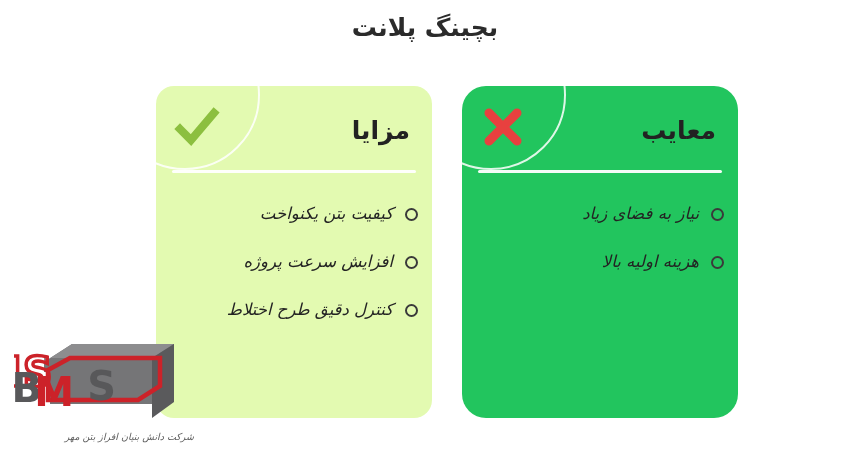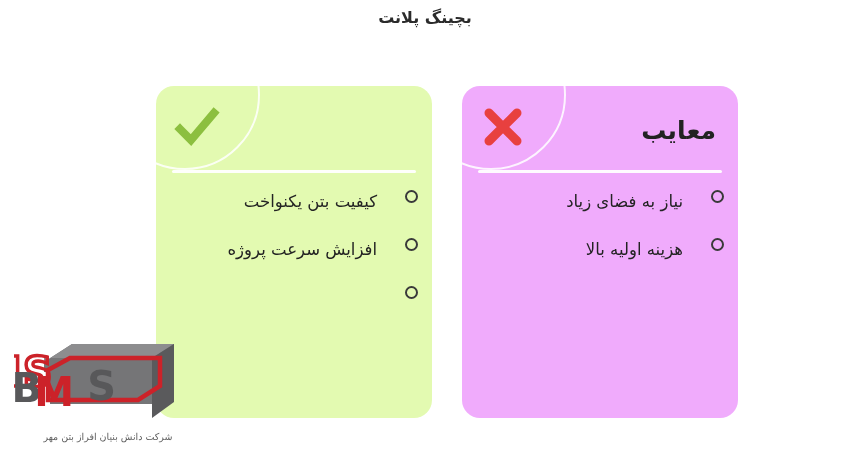--- a/index.html
+++ b/index.html
@@ -18,25 +18,25 @@
   .page {
     position: relative;
     width: 850px;
     height: 450px;
     background: #ffffff;
   }
 
   
   .title {
     position: absolute;
-    top: 0;
+    top: 10px;
     left: 0;
     width: 850px;
     text-align: center;
-    font-size: 16px;
+    font-size: 25px;
     font-weight: 600;
     color: #2b2b2b;
     letter-spacing: 0;
     direction: rtl;
     line-height: 36px;
   }
 
   
   .card {
     position: absolute;
@@ -47,21 +47,22 @@
     direction: rtl;
   }
   .card-pros {
     right: 418px;       
     width: 276px;
     background: #e3fab1;
   }
   .card-cons {
     right: 112px;       
     width: 276px;
-    background: #f0abfc;
+    background: #22c55e;
+    border-radius: 24px;
   }
 
   
   .corner-arc {
     position: absolute;
     top: -66px;
     width: 150px;
     height: 150px;
     border-radius: 50%;
     border: 2px solid rgba(255,255,255,0.85);
@@ -108,24 +109,25 @@
     position: absolute;
     top: 104px;
     right: 14px;
     left: 14px;
     margin: 0;
     padding: 0;
     list-style: none;
   }
   .list-item {
     display: flex;
-    align-items: flex-start;
+    align-items: center;
     justify-content: flex-start;
     height: 48px;
-    gap: 28px;
+    gap: 12px;
+    font-style: italic;
   }
   .bullet {
     flex: 0 0 auto;
     width: 13px;
     height: 13px;
     border: 2px solid #3a3a3a;
     border-radius: 50%;
     box-sizing: border-box;
   }
   .item-text {
@@ -142,24 +144,25 @@
     bottom: 6px;
     width: 180px;
     height: 116px;
   }
   .logo svg { display: block; }
   .logo-tagline {
     position: absolute;
     left: 8px;
     bottom: 2px;
     width: 172px;
-    text-align: center;
+    text-align: right;
     font-size: 9.5px;
     color: #4a4a4a;
     font-family: "DejaVu Serif", "Liberation Serif", serif;
+    font-style: italic;
     direction: rtl;
     white-space: nowrap;
     opacity: 0.9;
   }
 </style>
 </head>
 <body>
 
 <div class="page">
 
@@ -168,34 +171,36 @@
   <div class="card card-pros">
 
     <div class="corner-arc"></div>
 
     <div class="status-icon">
       <svg viewBox="0 0 46 46" xmlns="http://www.w3.org/2000/svg">
         <path d="M6 25 L17 36 L40 9" fill="none" stroke="#8cbf3f" stroke-width="8" stroke-linecap="square" stroke-linejoin="miter"></path>
       </svg>
     </div>
 
+    <div class="card-header">مزایا</div>
 
     <div class="divider"></div>
 
     <ul class="card-list">
       <li class="list-item">
         <span class="bullet"></span>
         <span class="item-text">کیفیت بتن یکنواخت</span>
       </li>
       <li class="list-item">
         <span class="bullet"></span>
         <span class="item-text">افزایش سرعت پروژه</span>
       </li>
       <li class="list-item">
         <span class="bullet"></span>
+        <span class="item-text">کنترل دقیق طرح اختلاط</span>
       </li>
     </ul>
   </div>
 
   <div class="card card-cons">
 
     <div class="corner-arc"></div>
 
     <div class="status-icon">
       <svg viewBox="0 0 46 46" xmlns="http://www.w3.org/2000/svg">

